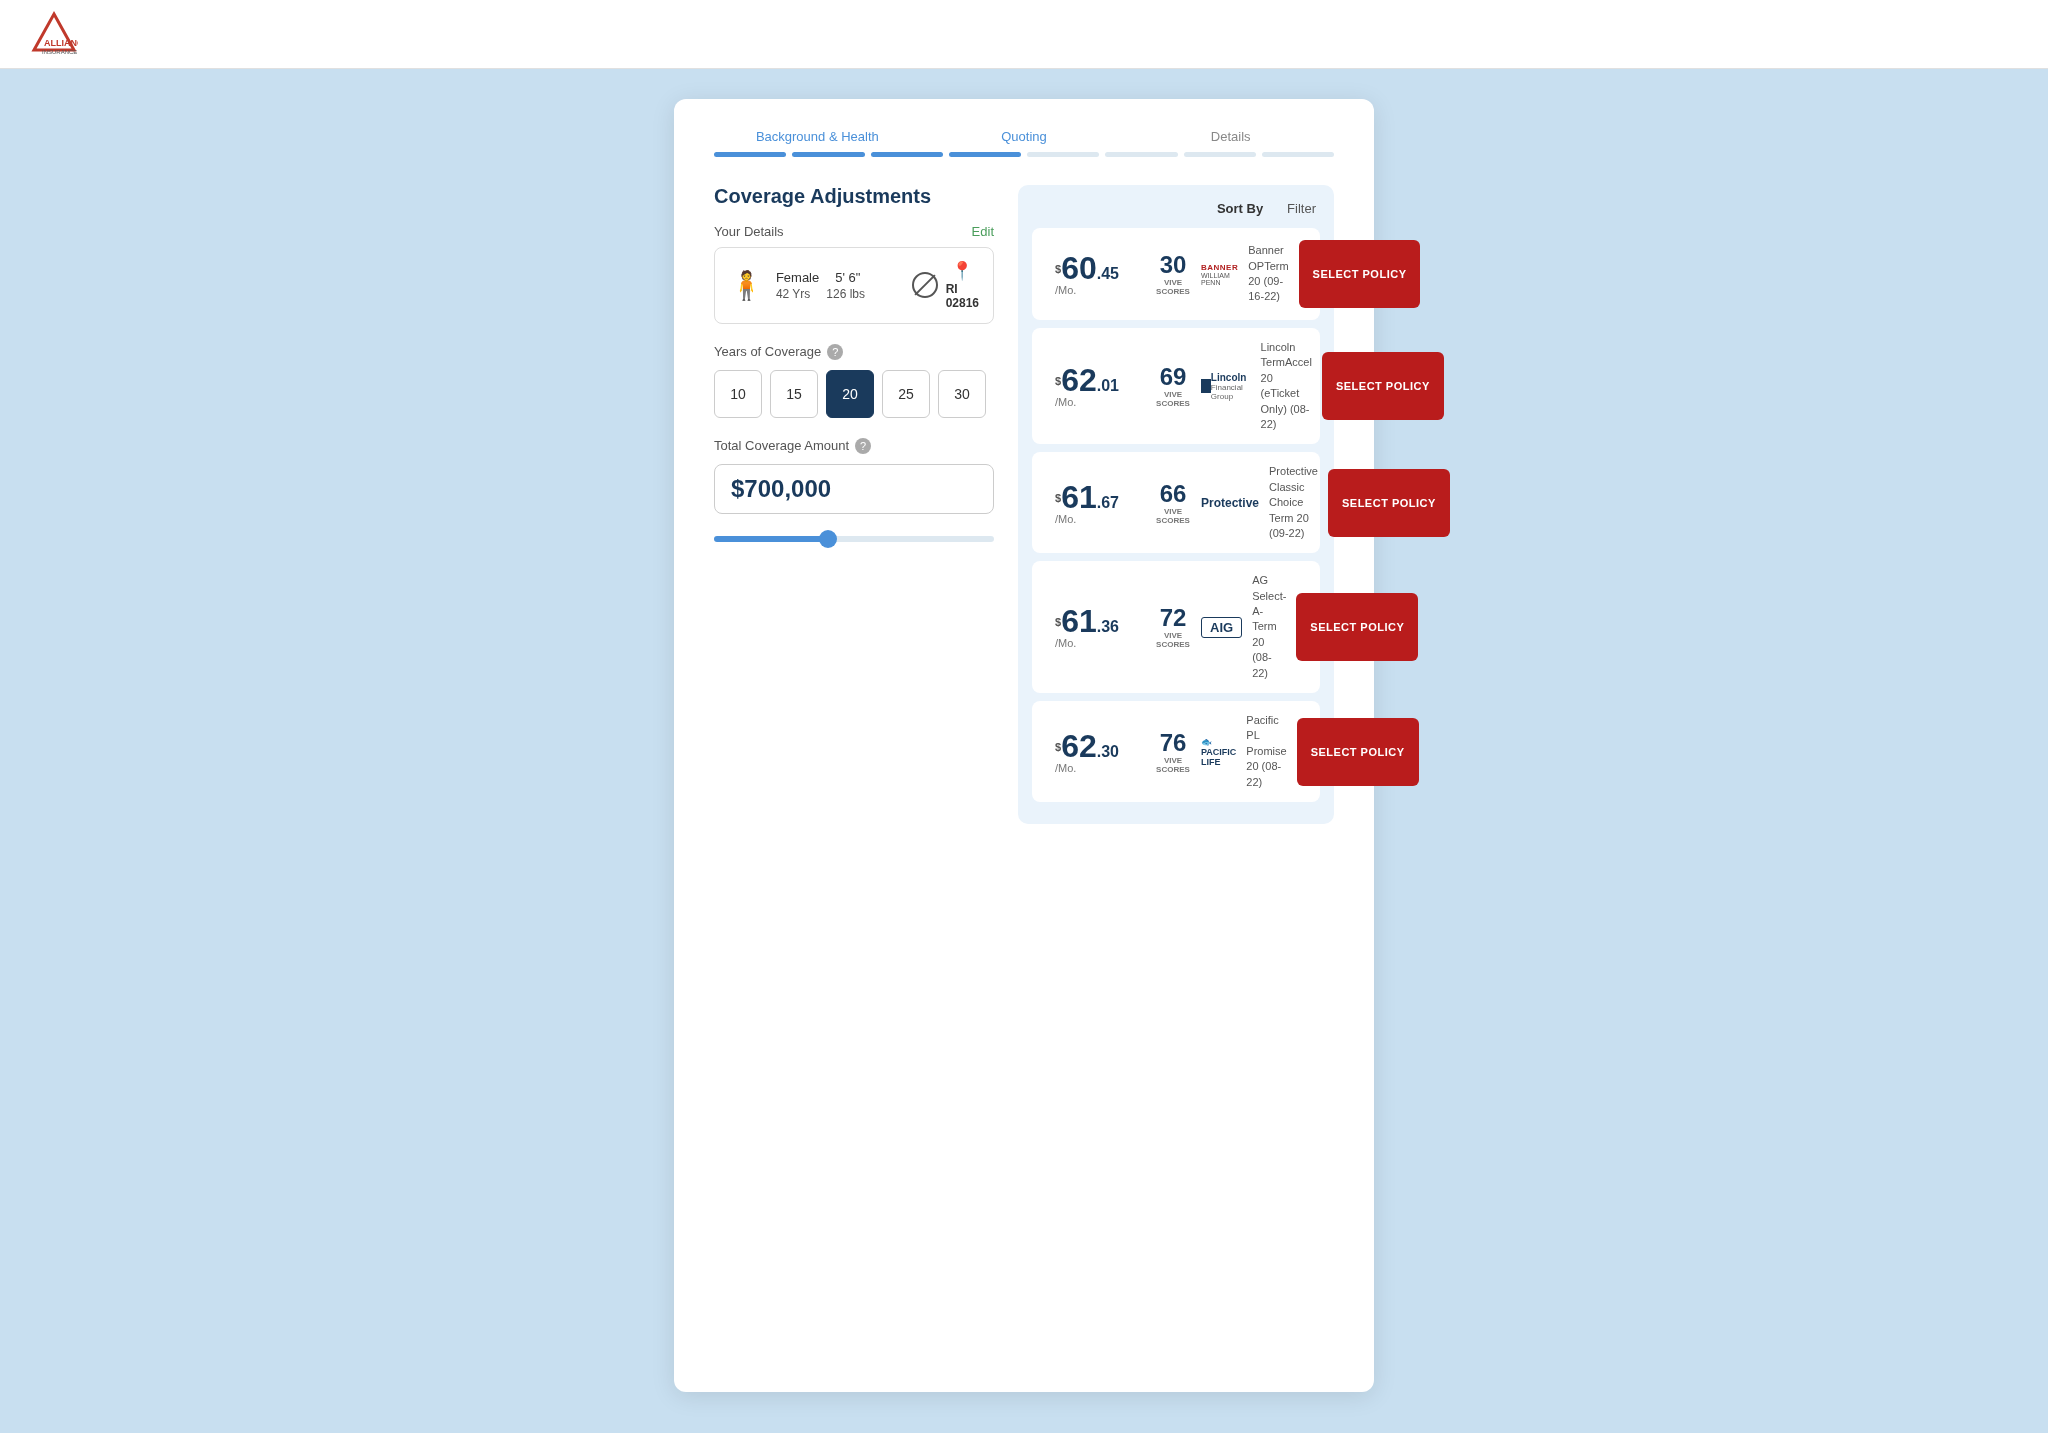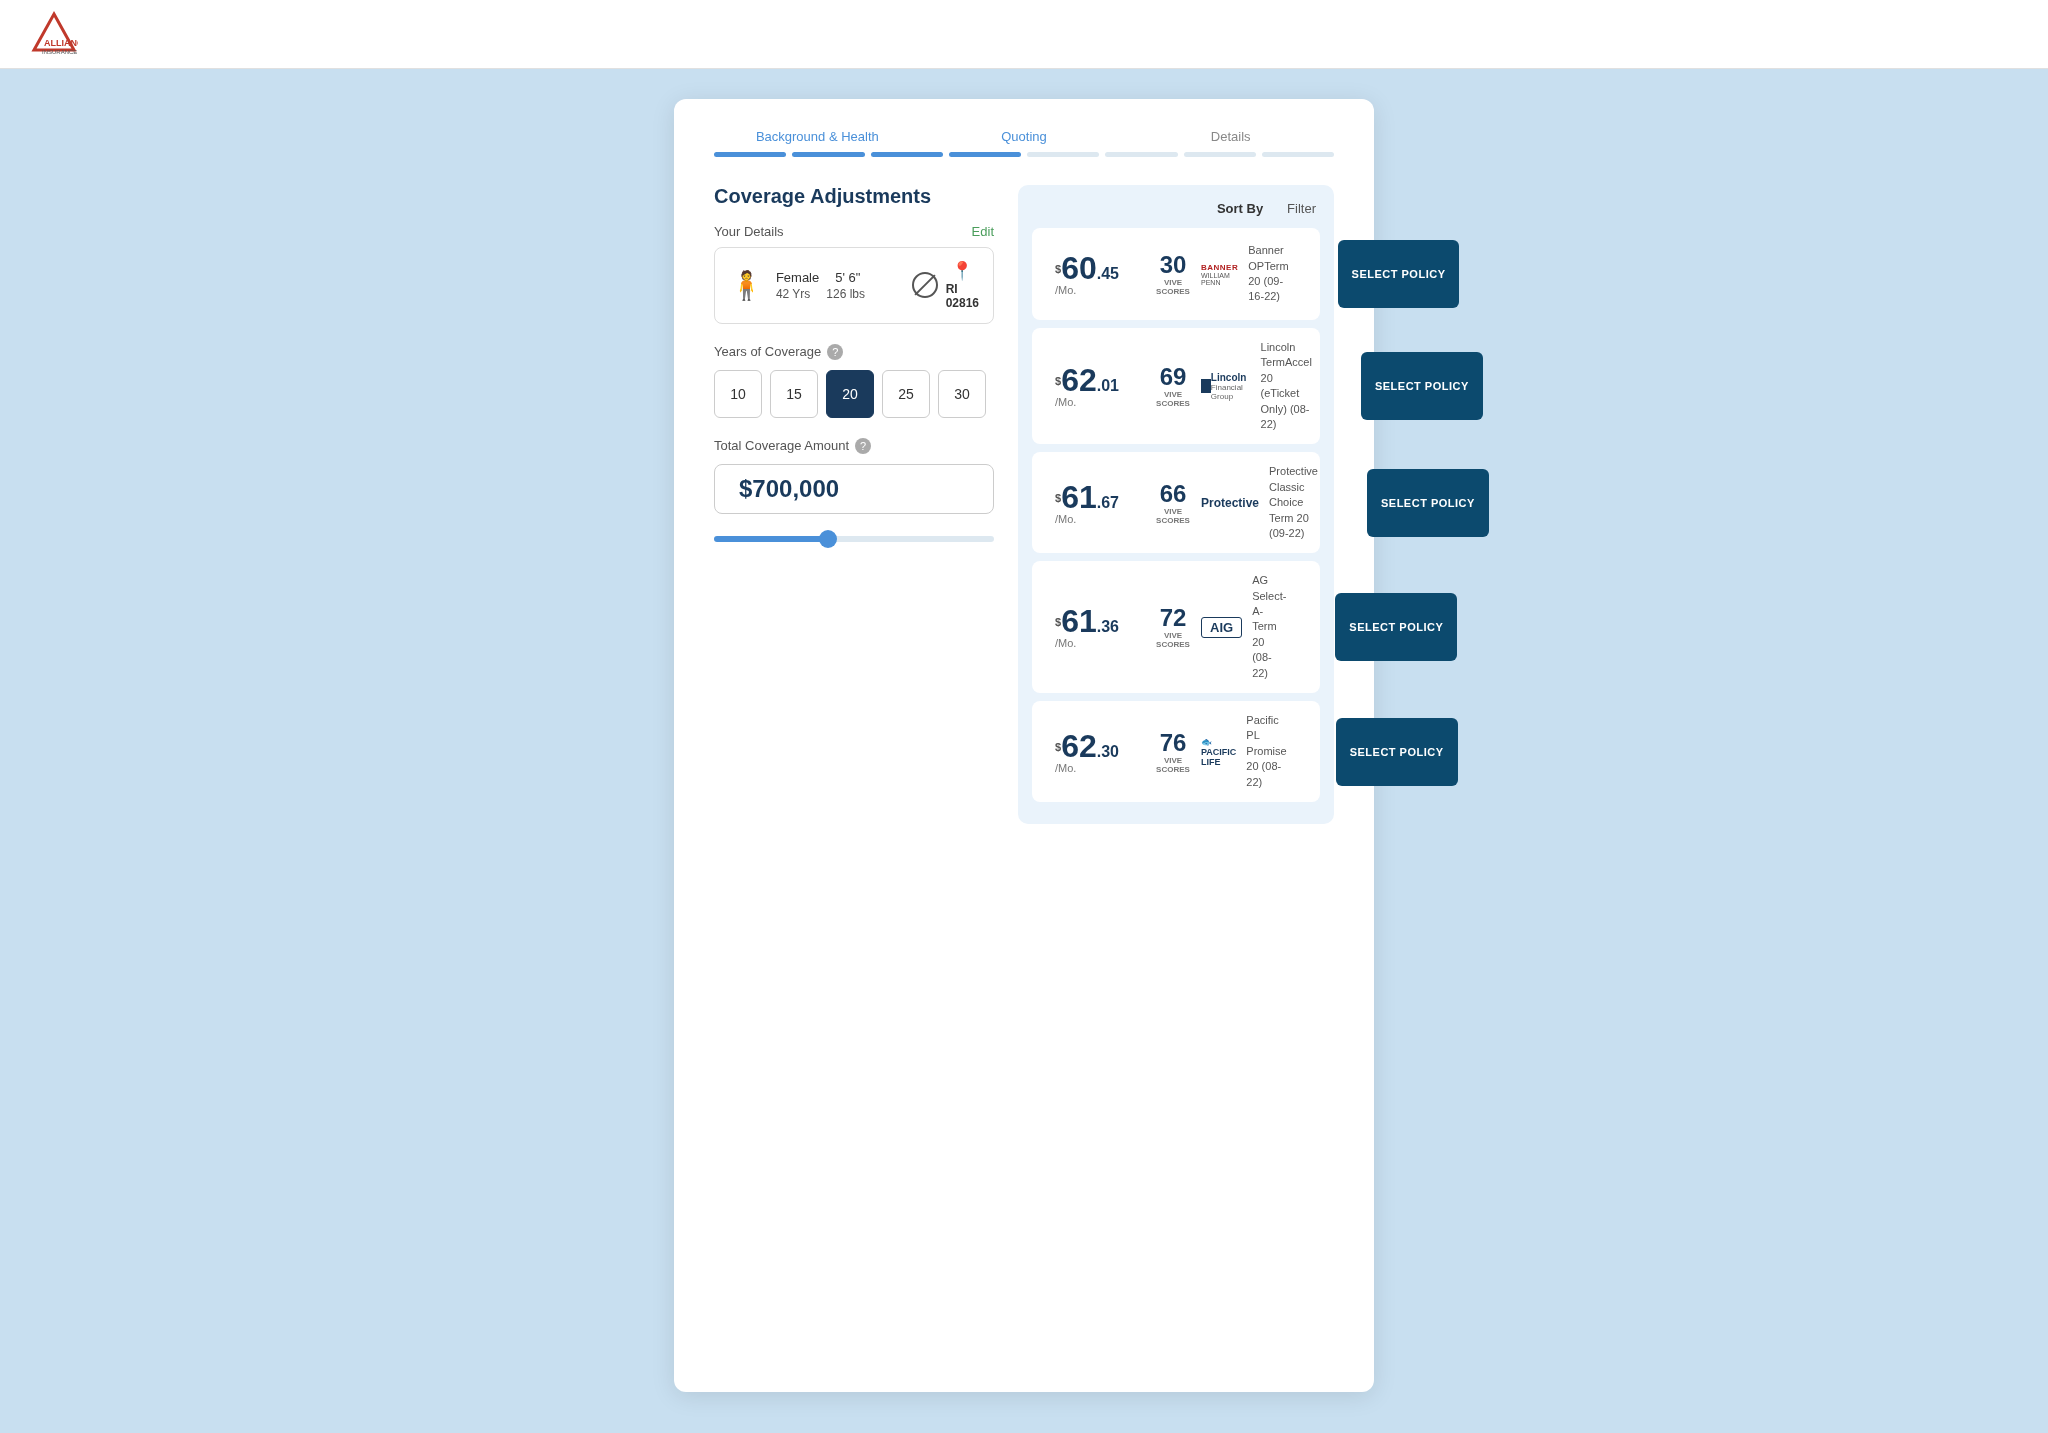--- a/index.html
+++ b/index.html
@@ -259,21 +259,21 @@
       color: #fff;
       border-color: #1a3a5c;
     }
 
     
     .coverage-amount-input {
       display: flex;
       align-items: center;
       border: 1px solid #ccc;
       border-radius: 8px;
-      padding: 10px 24px;
+      padding: 10px 16px;
       font-size: 24px;
       font-weight: 700;
       color: #1a3a5c;
       margin-bottom: 14px;
       background: #fff;
       margin-top: 10px;
     }
     .coverage-slider {
       -webkit-appearance: none;
       width: 100%;
@@ -377,32 +377,31 @@
       align-items: center;
       justify-content: center;
     }
     .policy-name {
       flex: 2;
       font-size: 11px;
       color: #555;
       line-height: 1.4;
     }
     .select-policy-btn {
-      background: #0c4a6e;
+      background: #b91c1c;
       color: #fff;
       border: none;
       border-radius: 6px;
       padding: 28px 14px;
       font-size: 11px;
       font-weight: 700;
       cursor: pointer;
       text-transform: uppercase;
       letter-spacing: 0.5px;
       white-space: nowrap;
-      margin-left: 39px;
     }
 
     
     .banner-logo {
       display: flex;
       flex-direction: column;
       align-items: center;
     }
     .banner-logo .brand-name {
       font-size: 8px;

